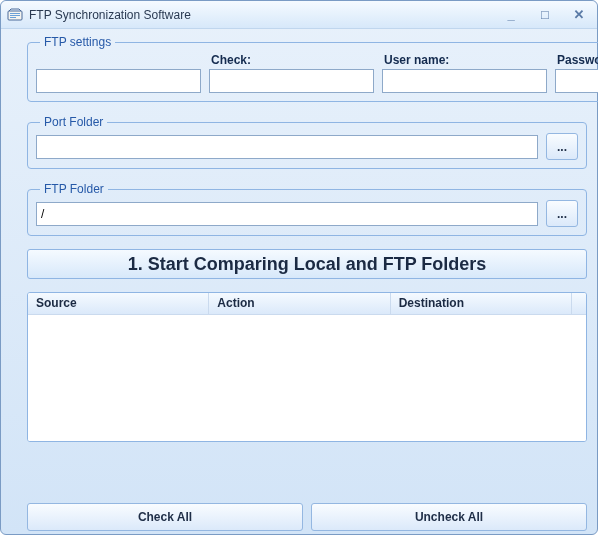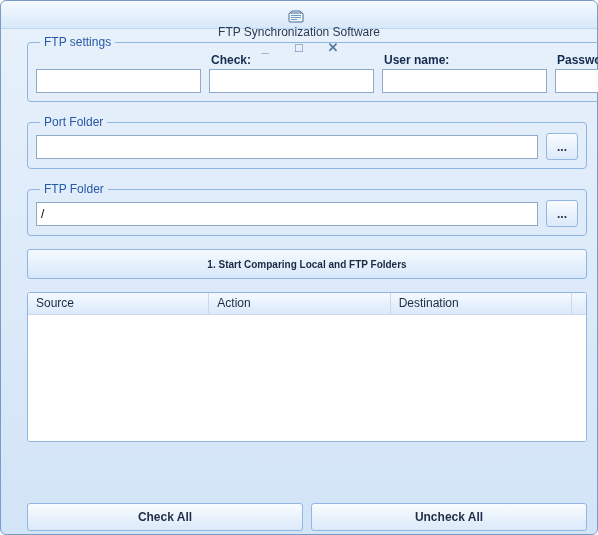--- a/index.html
+++ b/index.html
@@ -17,21 +17,20 @@
   border-radius: 6px;
   display: flex; flex-direction: column;
 }
 .titlebar {
   height: 28px;
   background: linear-gradient(#f5faff 0%, #e9f3fd 40%, #d7e8fa 100%);
   border-bottom: 1px solid #c0d6ee;
   display: flex; align-items: center;
   padding: 8px 6px;
   border-radius: 6px 6px 0 0;
-  flex-direction: column;
 }
 .titlebar .icon {
   width: 16px; height: 16px;
   margin-right: 6px;
   display: inline-flex; align-items: center; justify-content: center;
 }
 .titlebar .title { flex: 1; color: #2a3a52; font-size: 12px; }
 .titlebar .winbtns { display: flex; gap: 10px; }
 .winbtn {
   width: 24px; height: 17px;
@@ -79,21 +78,21 @@
 }
 .folder-row { display: flex; gap: 8px; align-items: center; }
 .folder-row input { flex: 1; }
 .browse { width: 32px; padding: 0; }
 .compare-btn, .sync-btn {
   width: 100%;
   background: linear-gradient(#f5faff, #d7e8fa);
   border: 1px solid #8fb5e3;
   border-radius: 3px;
   height: 30px;
-  font-size: 10px; font-weight: bold;
+  font-size: 18px; font-weight: bold;
   color: #1b2a43;
   cursor: pointer;
 }
 .table-wrap {
   flex: 1;
   border: 1px solid #8fb5e3;
   border-radius: 3px;
   background: #fff;
   display: flex; flex-direction: column;
   overflow: hidden;
@@ -102,21 +101,21 @@
 .thead {
   display: flex;
   height: 22px;
   background: linear-gradient(#f5faff, #dbe9fa);
   border-bottom: 1px solid #cadaee;
 }
 .thead .th {
   flex: 1;
   border-right: 1px solid #cadaee;
   padding: 3px 8px;
-  font-weight: normal;
+  font-weight: bold;
   color: #1b2a43;
   font-size: 12px;
 }
 .thead .th:last-child { border-right: none; flex: 0 0 14px; padding: 0; }
 .tbody { flex: 1; background: #fff; }
 .checkrow { display: flex; gap: 8px; margin-top: 48px; }
 .checkrow .btn { flex: 1; height: 28px; font-size: 12px; }
 </style>
 </head>
 <body>

